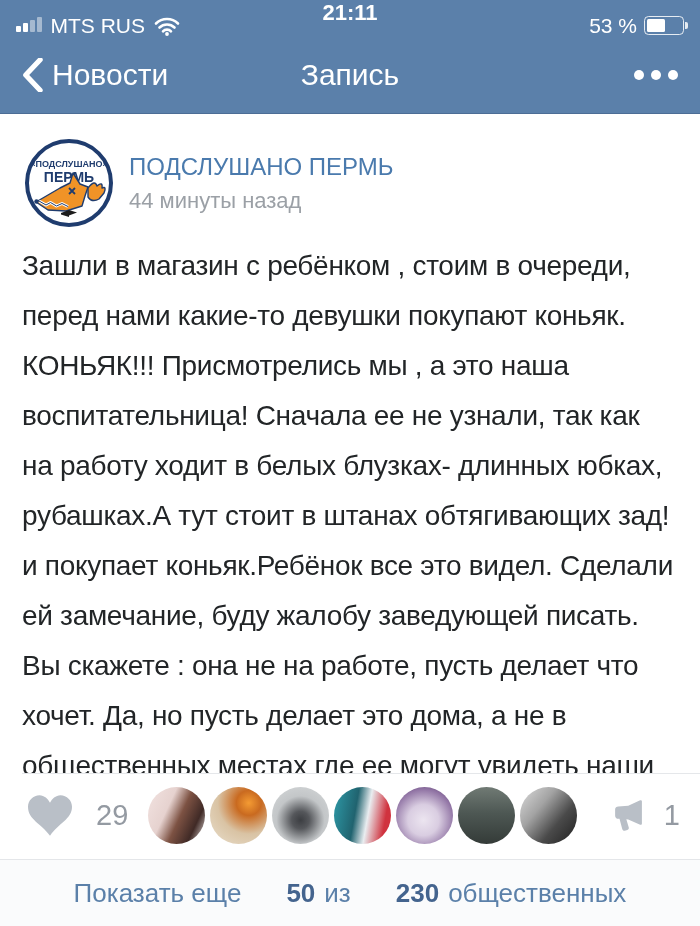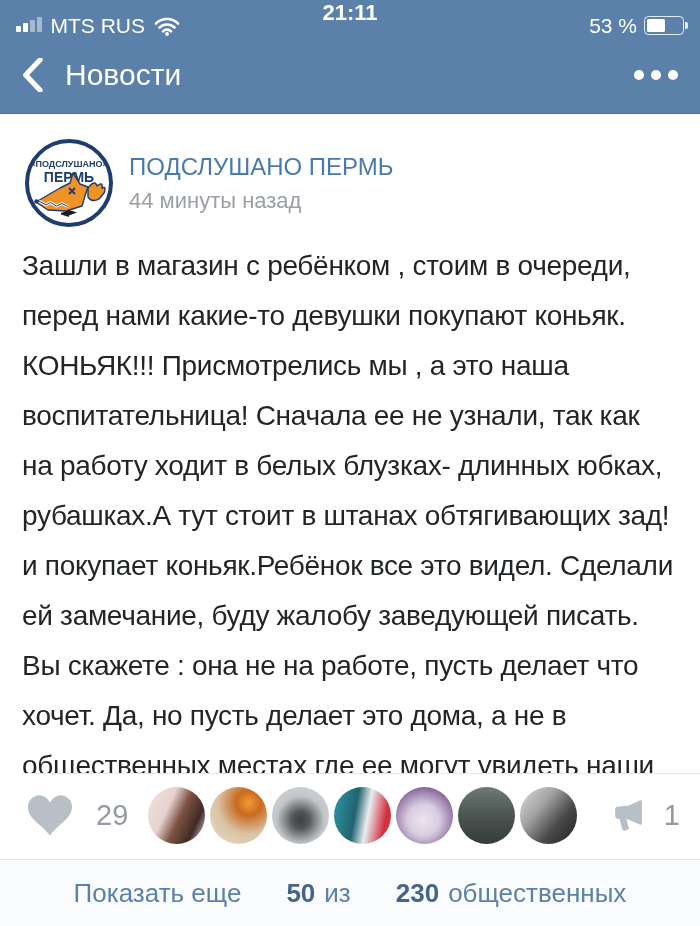--- a/index.html
+++ b/index.html
@@ -19,21 +19,21 @@
   .sb-time { position:absolute; left:0; right:0; top:0; text-align:center;
              font-weight:700; font-size:22px; pointer-events:none; }
   .sb-right { display:flex; align-items:center; gap:7px; z-index:1; }
   .battery { width:40px; height:19px; border:1.5px solid rgba(255,255,255,.85);
              border-radius:4.5px; padding:2px; position:relative; }
   .battery::after { content:""; position:absolute; right:-5px; top:5px; width:3px; height:7px;
                     background:rgba(255,255,255,.85); border-radius:0 2px 2px 0; }
   .battery-fill { display:block; height:100%; background:#fff; border-radius:1.5px; }
 
   .navbar { height:76px; display:flex; align-items:center; padding:0 22px; color:#fff; position:relative; }
-  .nav-back { display:flex; align-items:center; gap:22px; font-size:30px; cursor:pointer; }
+  .nav-back { display:flex; align-items:center; gap:9px; font-size:30px; cursor:pointer; }
   .nav-title { position:absolute; left:0; right:0; text-align:center; font-size:30px;
                font-weight:500; pointer-events:none; }
   .nav-menu { margin-left:auto; display:flex; gap:7px; cursor:pointer; z-index:1; padding:10px 0; }
   .nav-menu i { width:10px; height:10px; border-radius:50%; background:#fff; }
 
   
   .card { background:#fff; flex:1 1 auto; min-height:0; display:flex; flex-direction:column; }
   .post-header { display:flex; align-items:center; gap:15px; padding:24px 24px 4px 24px; flex:0 0 auto; }
   .avatar { width:90px; height:90px; flex:0 0 auto; cursor:pointer; }
   .community-name { font-size:24px; font-weight:500; color:#4a7aad; cursor:pointer; }
@@ -88,20 +88,21 @@
       </div>
     </div>
 
     <div class="navbar">
       <div class="nav-back">
         <svg width="21" height="34" viewBox="0 0 12 20">
           <path d="M10.5 1 L2 10 L10.5 19" fill="none" stroke="#fff" stroke-width="3" stroke-linecap="round" stroke-linejoin="round"></path>
         </svg>
         <span>Новости</span>
       </div>
+      <div class="nav-title">Запись</div>
       <div class="nav-menu">
         <i></i>
           <i></i>
           <i></i>
       </div>
     </div>
   </header>
 
   <main class="card">
     <div class="post-header">

